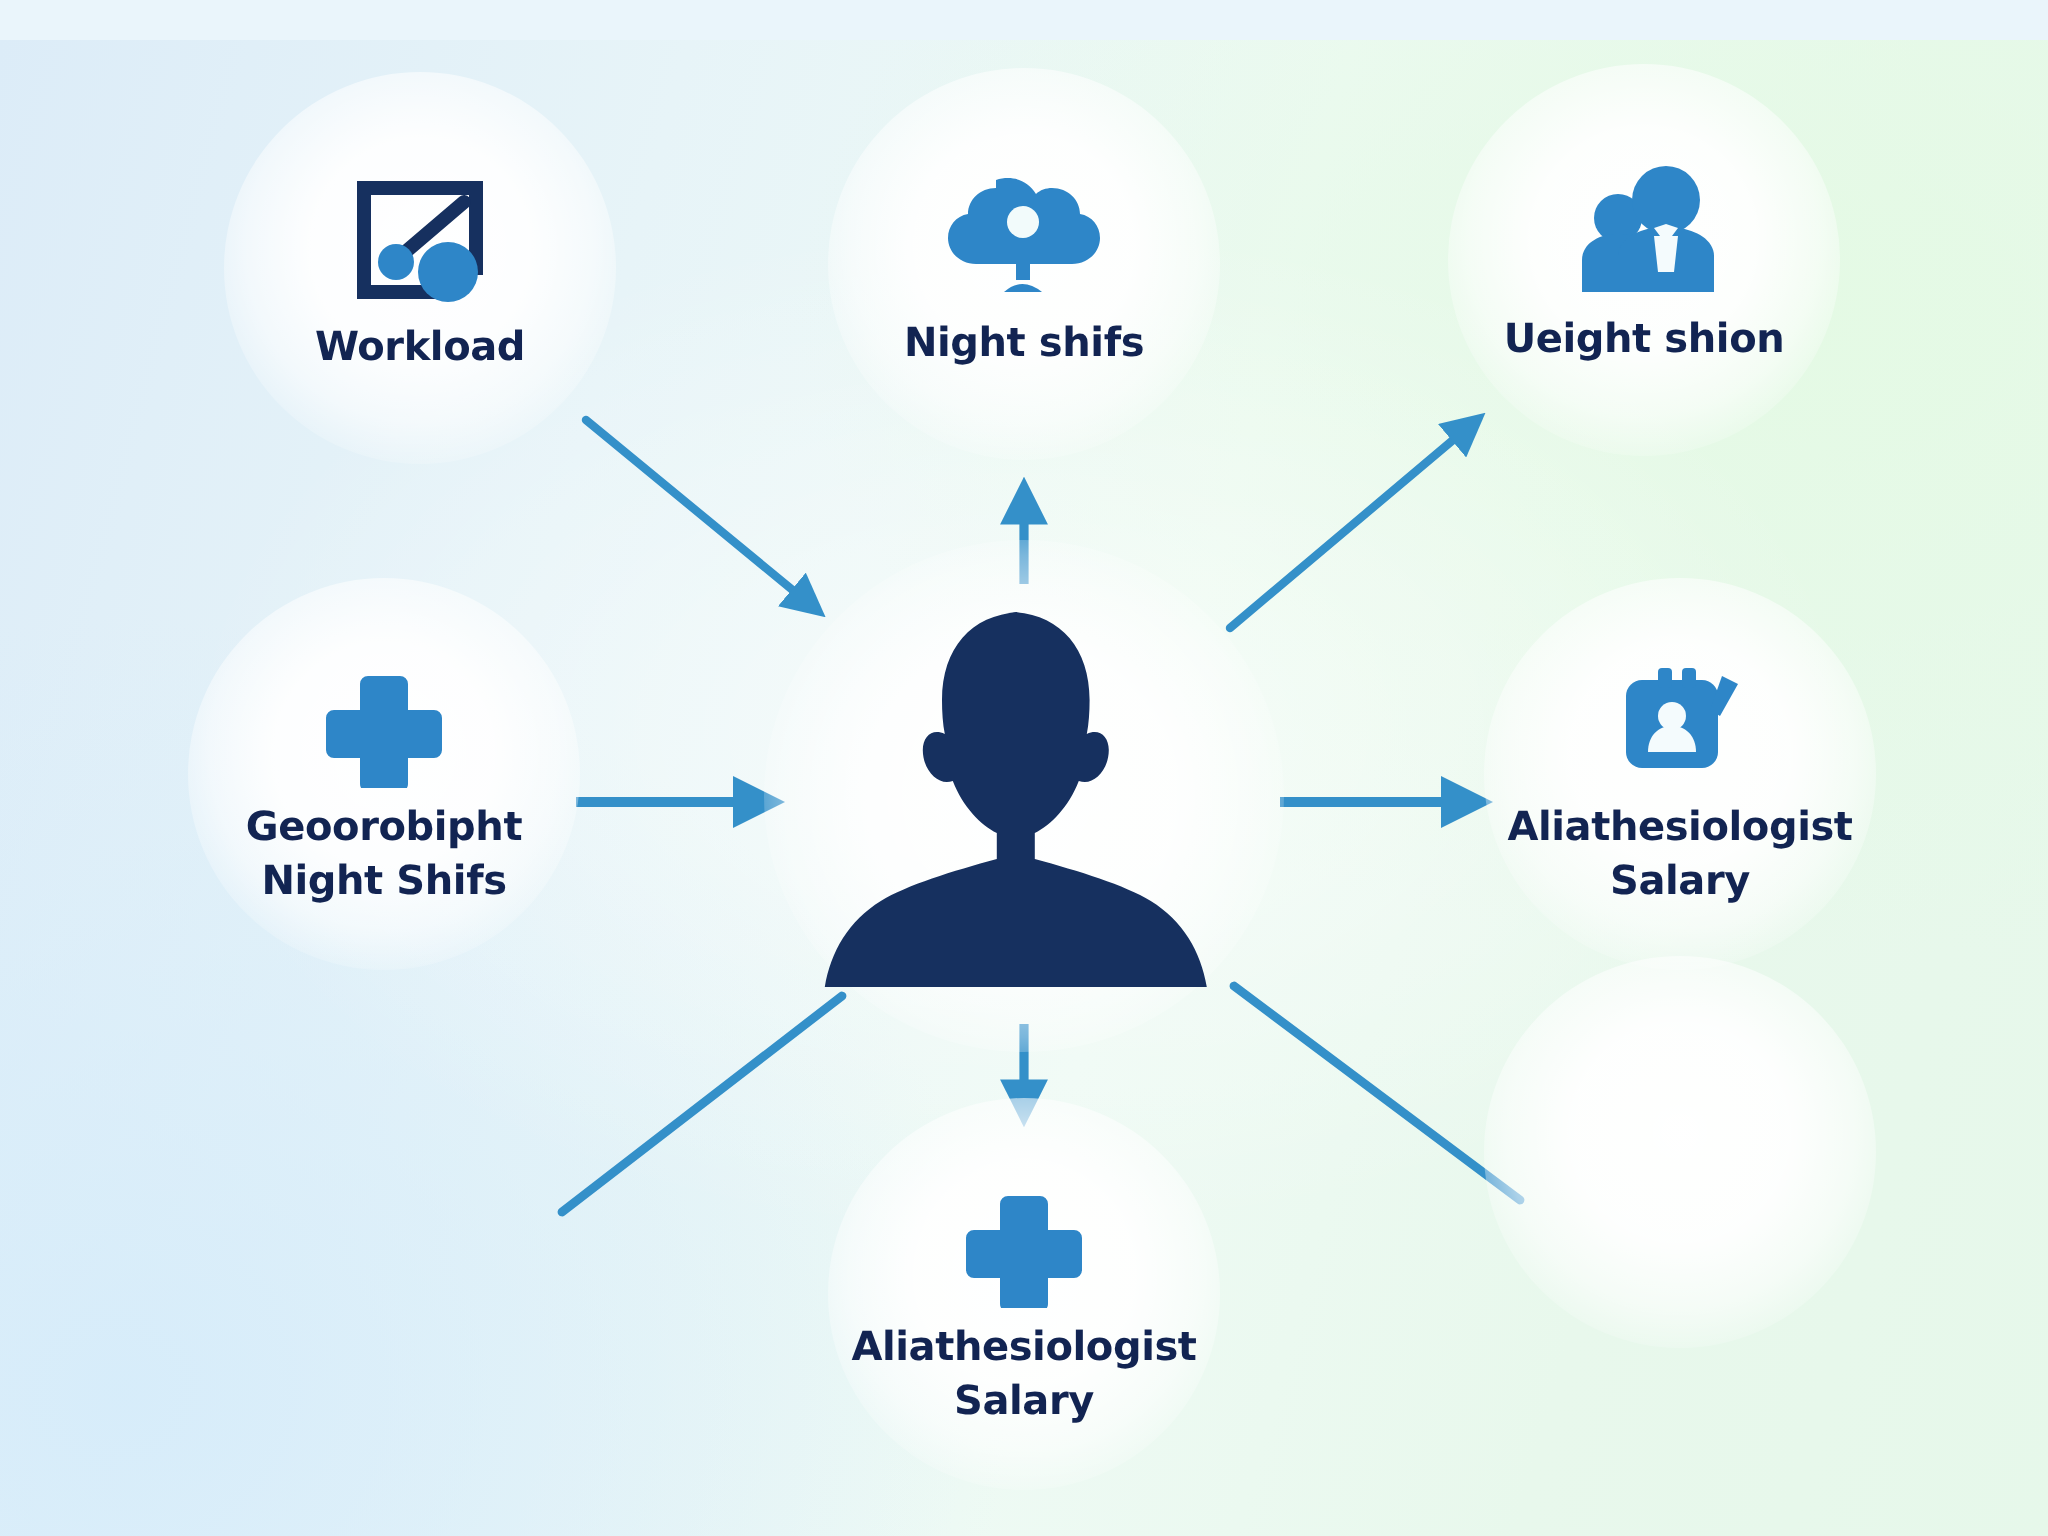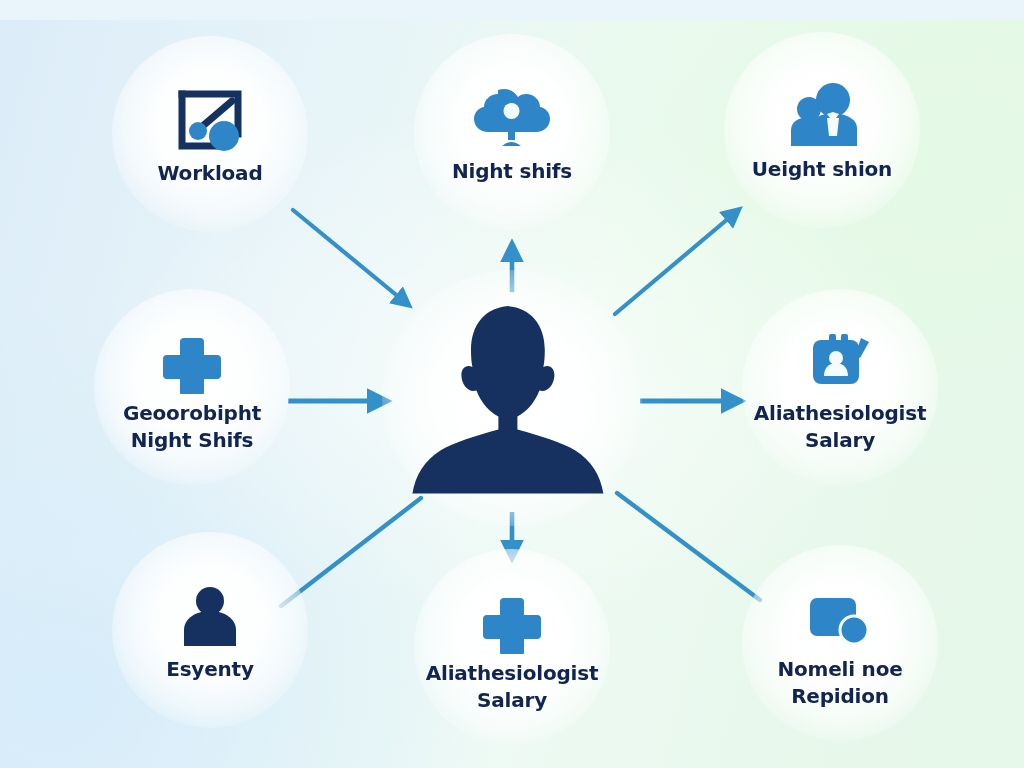--- a/index.html
+++ b/index.html
@@ -240,56 +240,34 @@
           <path d="M56 10 l8 4 l-9 16 l-5 -3 z" fill="#2e86c8"></path>
           <circle cx="31" cy="30" r="7" fill="#f4fbfd"></circle>
           <path d="M19 48 c0 -8 5 -13 12 -13 c7 0 12 5 12 13 z" fill="#f4fbfd"></path>
         </svg>
       </div>
       <div class="node-label">Aliathesiologist
 Salary</div>
     </div>
   </div>
 
-  <div class="node" style="left:110px; top:556px;">
-    <div class="bubble-glow"></div>
-    <div class="node-inner">
-      <div class="node-icon">
-        <svg width="62" height="66" viewBox="0 0 62 66">
-          <circle cx="31" cy="17" r="14" fill="#16305f"></circle>
-          <path fill="#16305f" d="M5 62 l0 -16 c0 -11 11 -19 26 -19 c15 0 26 8 26 19 l0 16 z"></path>
-        </svg>
-      </div>
-      <div class="node-label">Esyenty</div>
-    </div>
-  </div>
 
   <div class="node" style="left:412px; top:560px;justify-content:flex-end;">
     <div class="bubble-glow"></div>
     <div class="node-inner">
       <div class="node-icon">
         <svg width="62" height="62" viewBox="0 0 62 62">
           <path fill="#2e86c8" d="
             M23 6 h16 a4 4 0 0 1 4 4 v13 h13 a4 4 0 0 1 4 4 v16 a4 4 0 0 1 -4 4
             h-13 v13 a4 4 0 0 1 -4 4 h-16 a4 4 0 0 1 -4 -4 v-13 h-13
             a4 4 0 0 1 -4 -4 v-16 a4 4 0 0 1 4 -4 h13 v-13 a4 4 0 0 1 4 -4 z"></path>
         </svg>
       </div>
       <div class="node-label">Aliathesiologist
 Salary</div>
     </div>
   </div>
 
   <div class="node" style="left:740px; top:556px;">
     <div class="bubble-glow"></div>
-    <div class="node-inner">
-      <div class="node-icon">
-        <svg width="72" height="60" viewBox="0 0 72 60">
-          <rect x="6" y="8" width="46" height="38" rx="7" fill="#2e86c8"></rect>
-          <circle cx="50" cy="40" r="14" fill="#2e86c8" stroke="#f4fbfd" stroke-width="3"></circle>
-        </svg>
-      </div>
-      <div class="node-label">Nomeli noe
-Repidion</div>
-    </div>
   </div>
 
 </div>
 
 </body></html>

